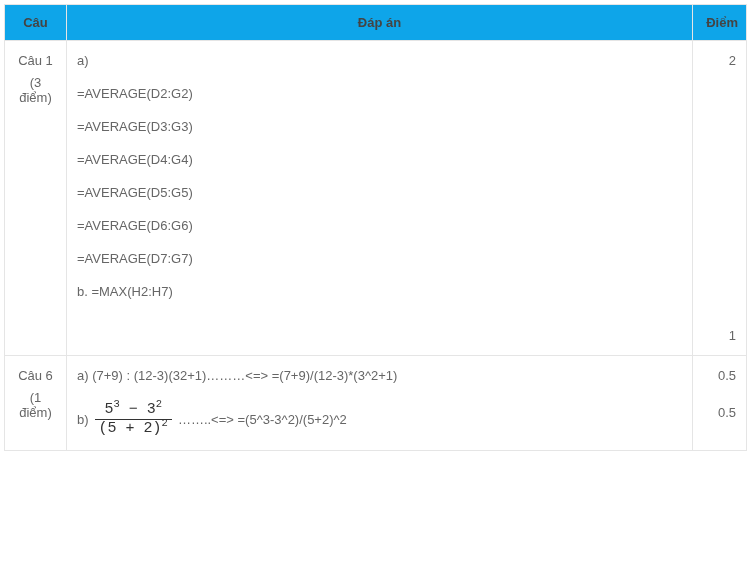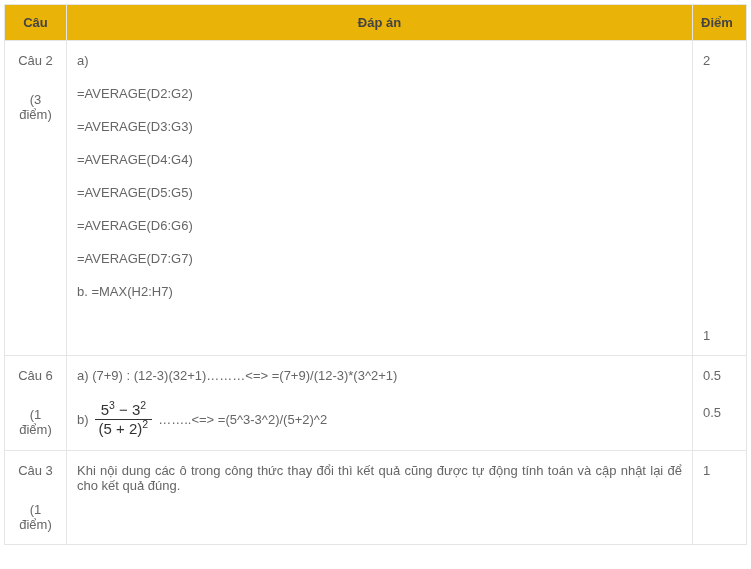--- a/index.html
+++ b/index.html
@@ -10,50 +10,50 @@
     font-size: 13px;
     color: #555;
     background: #fff;
   }
   table {
     border-collapse: collapse;
     width: 100%;
     table-layout: fixed;
   }
   th {
-    background: #eab308;
+    background: #0ea5e9;
     font-weight: 600;
     color: #444;
     text-align: center;
     padding: 10px 8px;
     border: 1px solid #e5e5e5;
   }
   td {
     border: 1px solid #e5e5e5;
     padding: 12px 10px;
     vertical-align: top;
     color: #666;
   }
   .col-cau { width: 62px; text-align: center; }
   .col-dapan { width: auto; }
-  .col-diem { width: 54px; text-align: left; margin-left: 30px; }
+  .col-diem { width: 54px; text-align: right; margin-left: 30px; }
   .cau-cell { text-align: center; }
-  .cau-note { margin-top: 24px; }
+  .cau-note { margin-top: 7px; }
   .answer-line { margin: 0 0 18px 0; }
   .answer-line:last-child { margin-bottom: 0; }
   .frac-wrap {
     display: flex;
     align-items: center;
     gap: 6px;
   }
   .frac {
     display: inline-flex;
     flex-direction: column;
     align-items: center;
-    font-family: Liberation Sans, sans-serif;
+    font-family: Liberation Mono, monospace;
     font-size: 15px;
     color: #333;
     line-height: 1.2;
   }
   .frac .num { padding: 0 4px; }
   .frac .den {
     border-top: 1px solid #333;
     padding: 0 4px;
     text-align: center;
   }
@@ -70,21 +70,21 @@
     <tr>
       <th class="col-cau">Câu</th>
       <th class="col-dapan">Đáp án</th>
       <th class="col-diem">Điểm</th>
     </tr>
   </thead>
   <tbody>
 
     <tr>
       <td class="cau-cell">
-        <div>Câu 2</div>
+        <div>Câu 1</div>
         <div class="cau-note">(3 điểm)</div>
       </td>
       <td>
         <div class="answer-line">a)</div>
         <div class="answer-line">=AVERAGE(D2:G2)</div>
         <div class="answer-line">=AVERAGE(D3:G3)</div>
         <div class="answer-line">=AVERAGE(D4:G4)</div>
         <div class="answer-line">=AVERAGE(D5:G5)</div>
         <div class="answer-line">=AVERAGE(D6:G6)</div>
         <div class="answer-line">=AVERAGE(D7:G7)</div>
@@ -111,27 +111,15 @@
           </span>
           <span> ……..&lt;=&gt; =(5^3-3^2)/(5+2)^2</span>
         </div>
       </td>
       <td class="col-diem diem-cell">
         <div>0.5</div>
         <div>0.5</div>
       </td>
     </tr>
 
-    <tr>
-      <td class="cau-cell">
-        <div>Câu 3</div>
-        <div class="cau-note">(1 điểm)</div>
-      </td>
-      <td class="justify">
-        <div>Khi nội dung các ô trong công thức thay đổi thì kết quả cũng được tự động tính toán và cập nhật lại để cho kết quả đúng.</div>
-      </td>
-      <td class="col-diem diem-cell">
-        <div>1</div>
-      </td>
-    </tr>
 
   </tbody>
 </table>
 
 </body></html>

